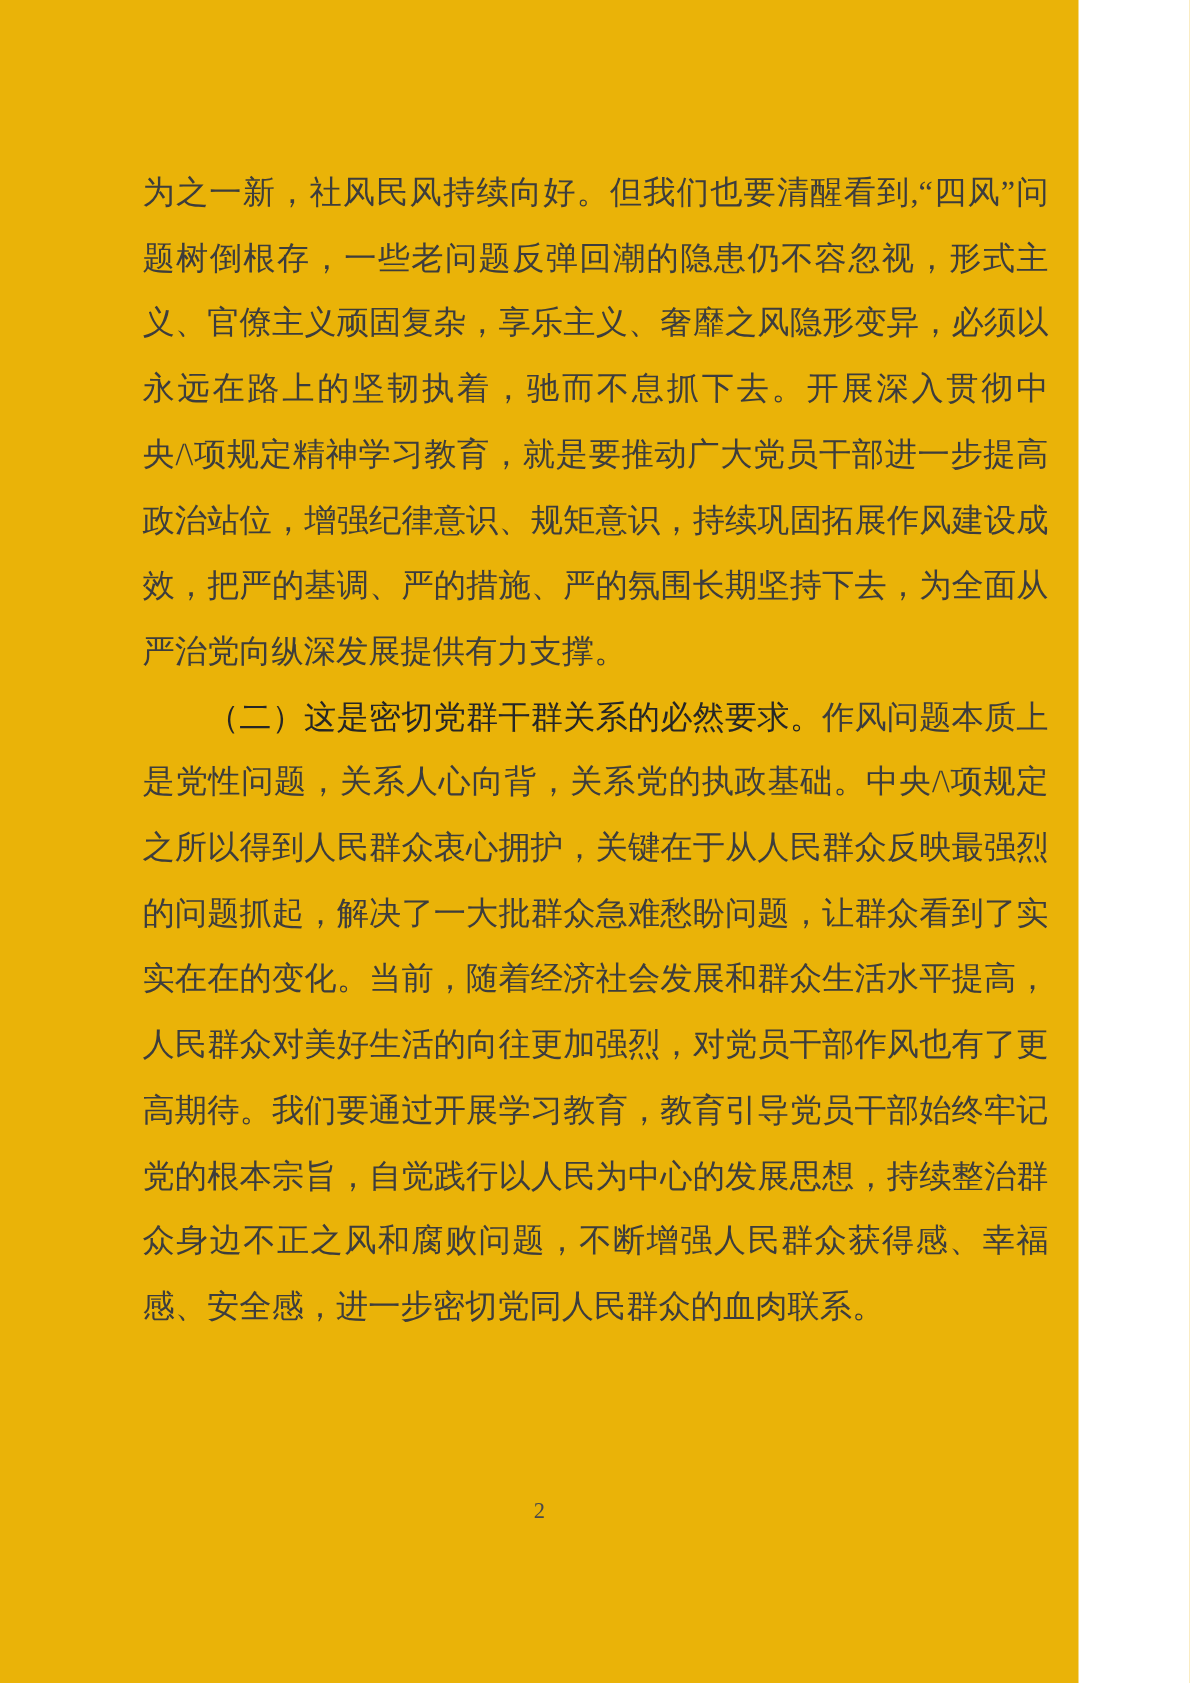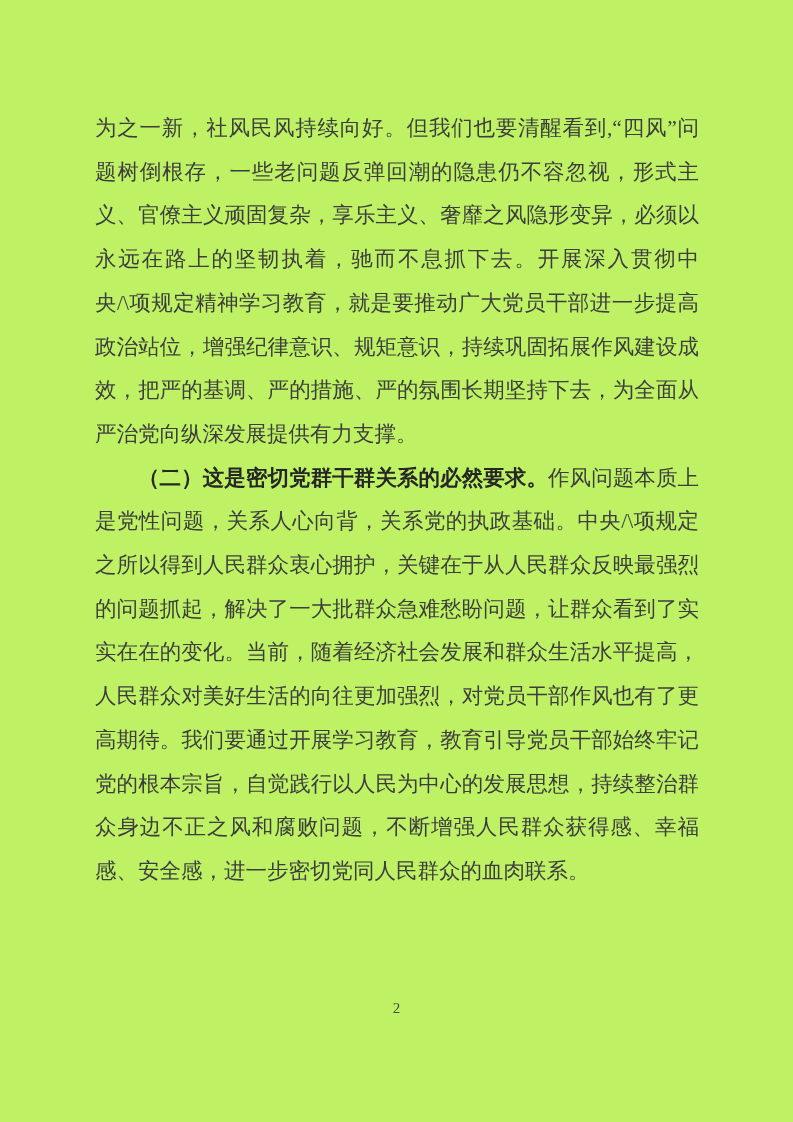--- a/index.html
+++ b/index.html
@@ -2,23 +2,23 @@
 <html><head>
 <meta charset="utf-8">
 <style>
   html, body {
     margin: 0;
     padding: 0;
     background: #ffffff;
   }
   .page {
     position: relative;
-    width: 793px;
+    width: 719px;
     height: 1122px;
-    background: #bef264;
+    background: #eab308;
     overflow: hidden;
     font-family: "Liberation Serif", serif;
   }
   .content {
     position: absolute;
     left: 95px;
     top: 107px;
     width: 604px;
     font-size: 21.5px;
     line-height: 43.7px;
@@ -28,21 +28,21 @@
     letter-spacing: 0;
   }
   .para {
     margin: 0;
     padding: 0;
   }
   .para.indent {
     text-indent: 2em;
   }
   .seg-bold {
-    font-weight: bold;
+    font-weight: normal;
     color: #262626;
   }
   .page-number {
     position: absolute;
     top: 997px;
     left: 0;
     width: 100%;
     text-align: center;
     font-size: 15px;
     line-height: 22px;

